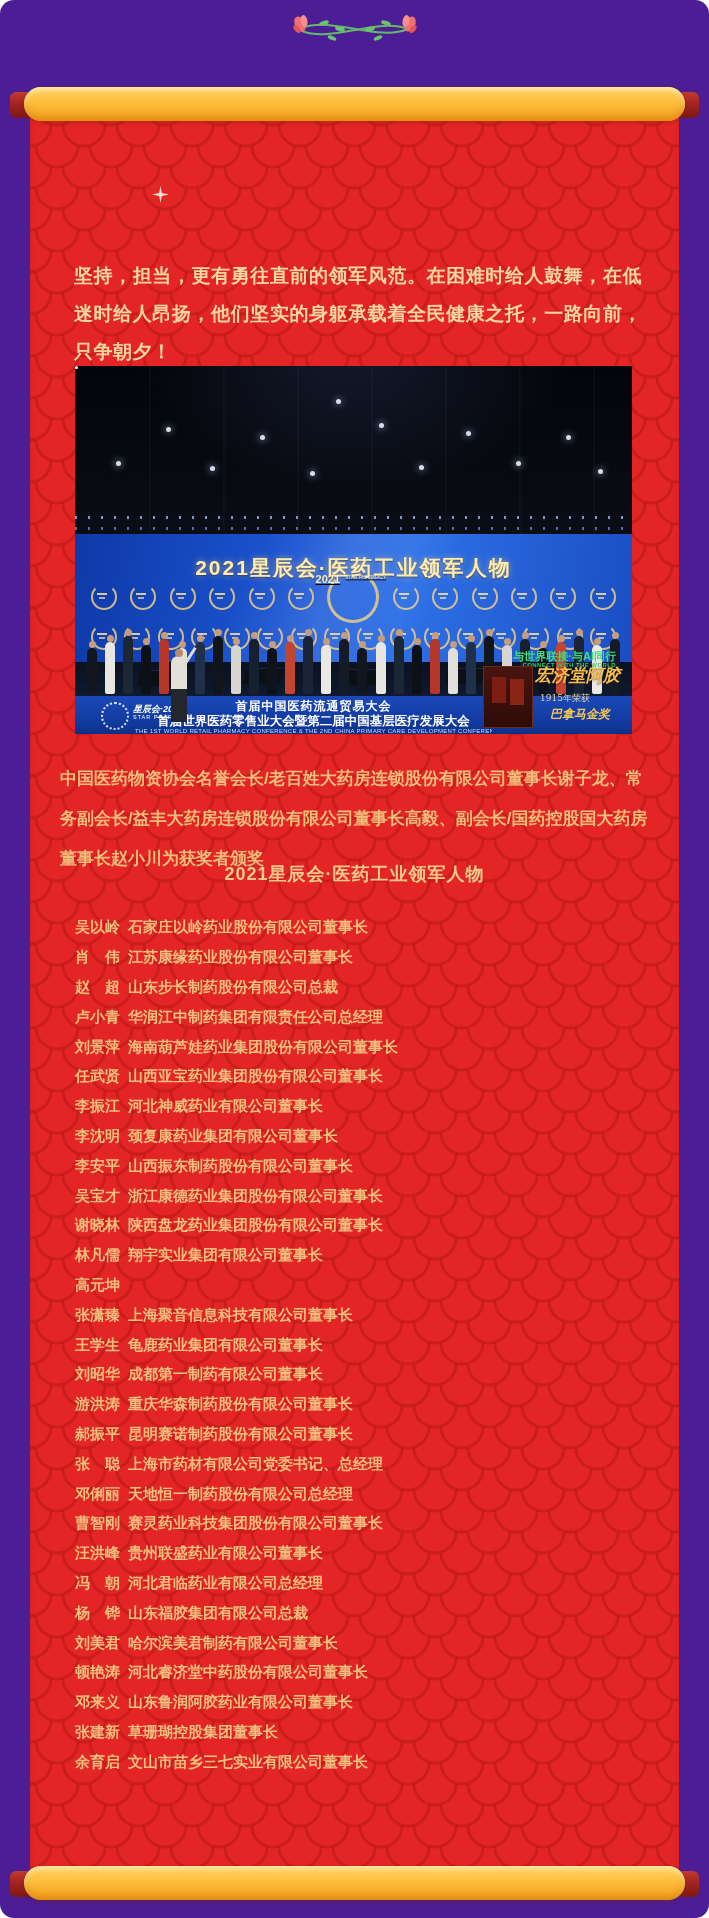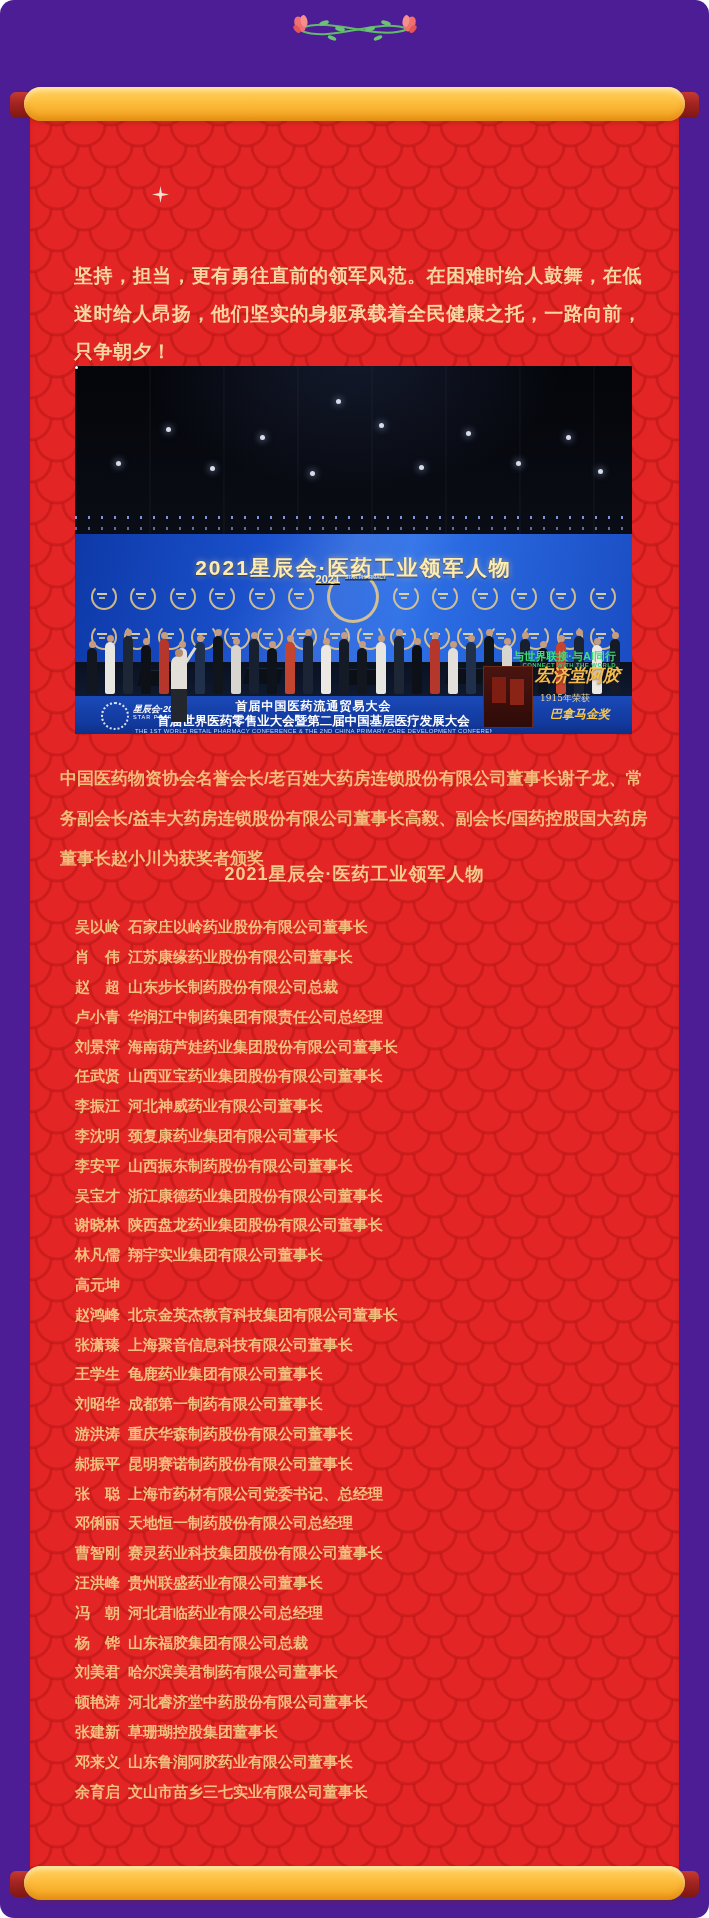--- a/index.html
+++ b/index.html
@@ -338,24 +338,20 @@
         <span class="atitle">陕西盘龙药业集团股份有限公司董事长</span>
       </div>
       <div class="arow">
         <span class="aname">林凡儒</span>
         <span class="atitle">翔宇实业集团有限公司董事长</span>
       </div>
       <div class="arow">
         <span class="aname">高元坤</span>
       </div>
       <div class="arow">
-        <span class="aname">赵鸿峰</span>
-        <span class="atitle">北京金英杰教育科技集团有限公司董事长</span>
-      </div>
-      <div class="arow">
         <span class="aname">张潇臻</span>
         <span class="atitle">上海聚音信息科技有限公司董事长</span>
       </div>
       <div class="arow">
         <span class="aname">王学生</span>
         <span class="atitle">龟鹿药业集团有限公司董事长</span>
       </div>
       <div class="arow">
         <span class="aname">刘昭华</span>
         <span class="atitle">成都第一制药有限公司董事长</span>
@@ -394,26 +390,26 @@
       </div>
       <div class="arow">
         <span class="aname">刘美君</span>
         <span class="atitle">哈尔滨美君制药有限公司董事长</span>
       </div>
       <div class="arow">
         <span class="aname">顿艳涛</span>
         <span class="atitle">河北睿济堂中药股份有限公司董事长</span>
       </div>
       <div class="arow">
+        <span class="aname">邓来义</span>
+        <span class="atitle">山东鲁润阿胶药业有限公司董事长</span>
+      </div>
+      <div class="arow">
         <span class="aname">张建新</span>
         <span class="atitle">草珊瑚控股集团董事长</span>
       </div>
       <div class="arow">
-        <span class="aname">邓来义</span>
-        <span class="atitle">山东鲁润阿胶药业有限公司董事长</span>
-      </div>
-      <div class="arow">
         <span class="aname">余育启</span>
         <span class="atitle">文山市苗乡三七实业有限公司董事长</span>
       </div>
     </div>
 
 </div>
 
 </body></html>

